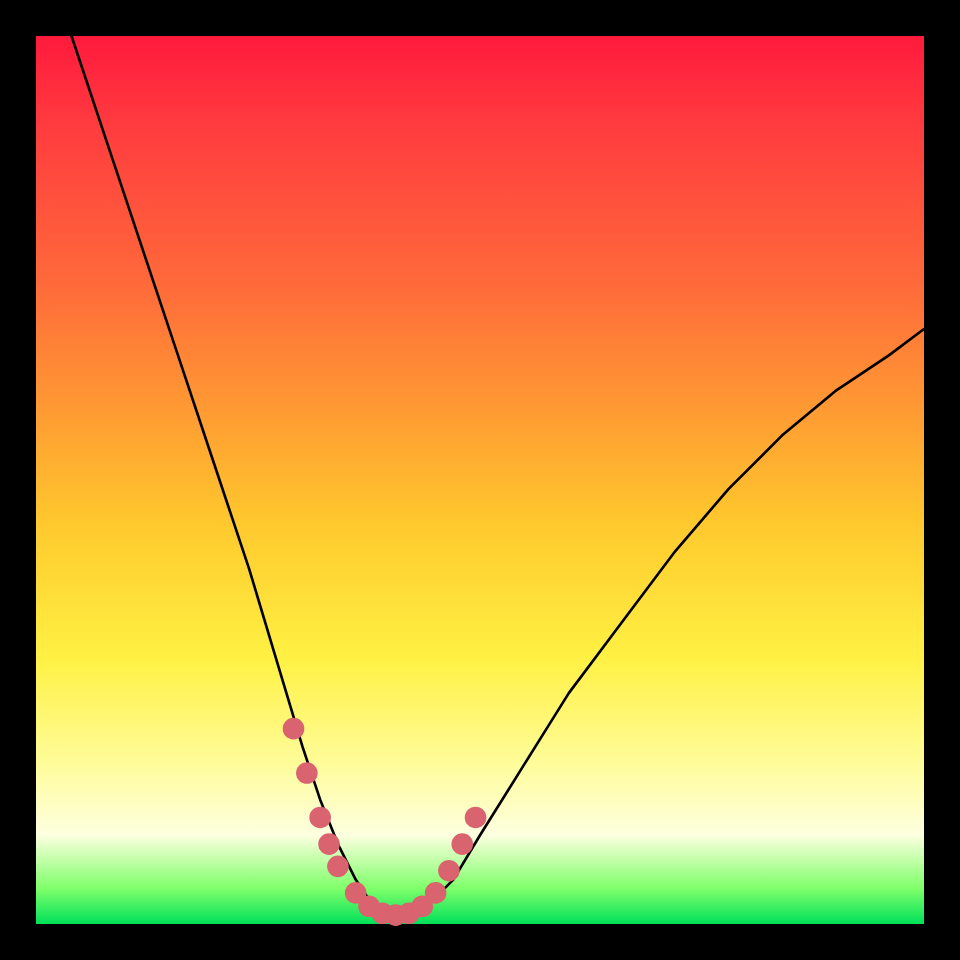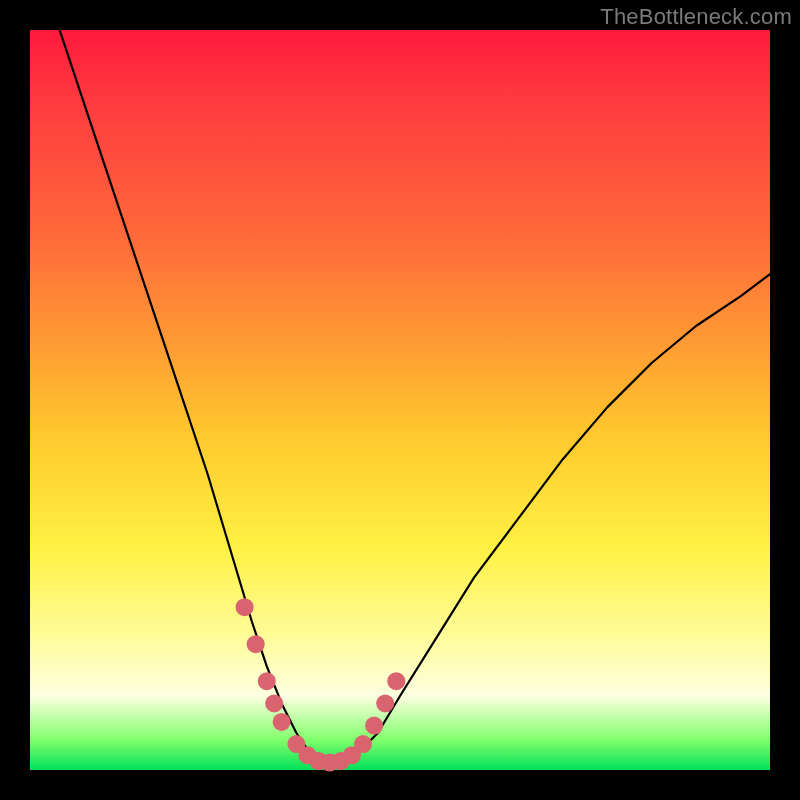--- a/index.html
+++ b/index.html
@@ -54,21 +54,20 @@
     width: 740px;
     height: 740px;
     overflow: visible;
   }
 </style>
 </head>
 <body>
 
 <div class="stage">
 
-  <div class="watermark">TheBottleneck.com</div>
 
   <div class="plot">
     <svg class="curve" viewBox="0 0 740 740" preserveAspectRatio="none">
       <path id="main-curve" fill="none" stroke="#000" stroke-width="2.2" stroke-linecap="round" stroke-linejoin="round" d="M29.6 0.0 L59.2 88.8 L88.8 177.6 L118.4 266.4 L148.0 355.2 L177.6 444.0 L199.8 518.0 L222.0 592.0 L236.8 636.4 L251.6 673.4 L266.4 703.0 L281.2 725.2 L296.0 732.6 L310.8 732.6 L325.6 725.2 L347.8 703.0 L370.0 666.0 L407.0 606.8 L444.0 547.6 L488.4 488.4 L532.8 429.2 L577.2 377.4 L621.6 333.0 L666.0 296.0 L710.4 266.4 L740.0 244.2"></path>
       <g id="marker-group">
           <circle cx="214.6" cy="577.2" r="9" fill="#d9636e"></circle>
           <circle cx="225.7" cy="614.2" r="9" fill="#d9636e"></circle>
           <circle cx="236.8" cy="651.2" r="9" fill="#d9636e"></circle>
           <circle cx="244.2" cy="673.4" r="9" fill="#d9636e"></circle>
           <circle cx="251.6" cy="691.9" r="9" fill="#d9636e"></circle>

